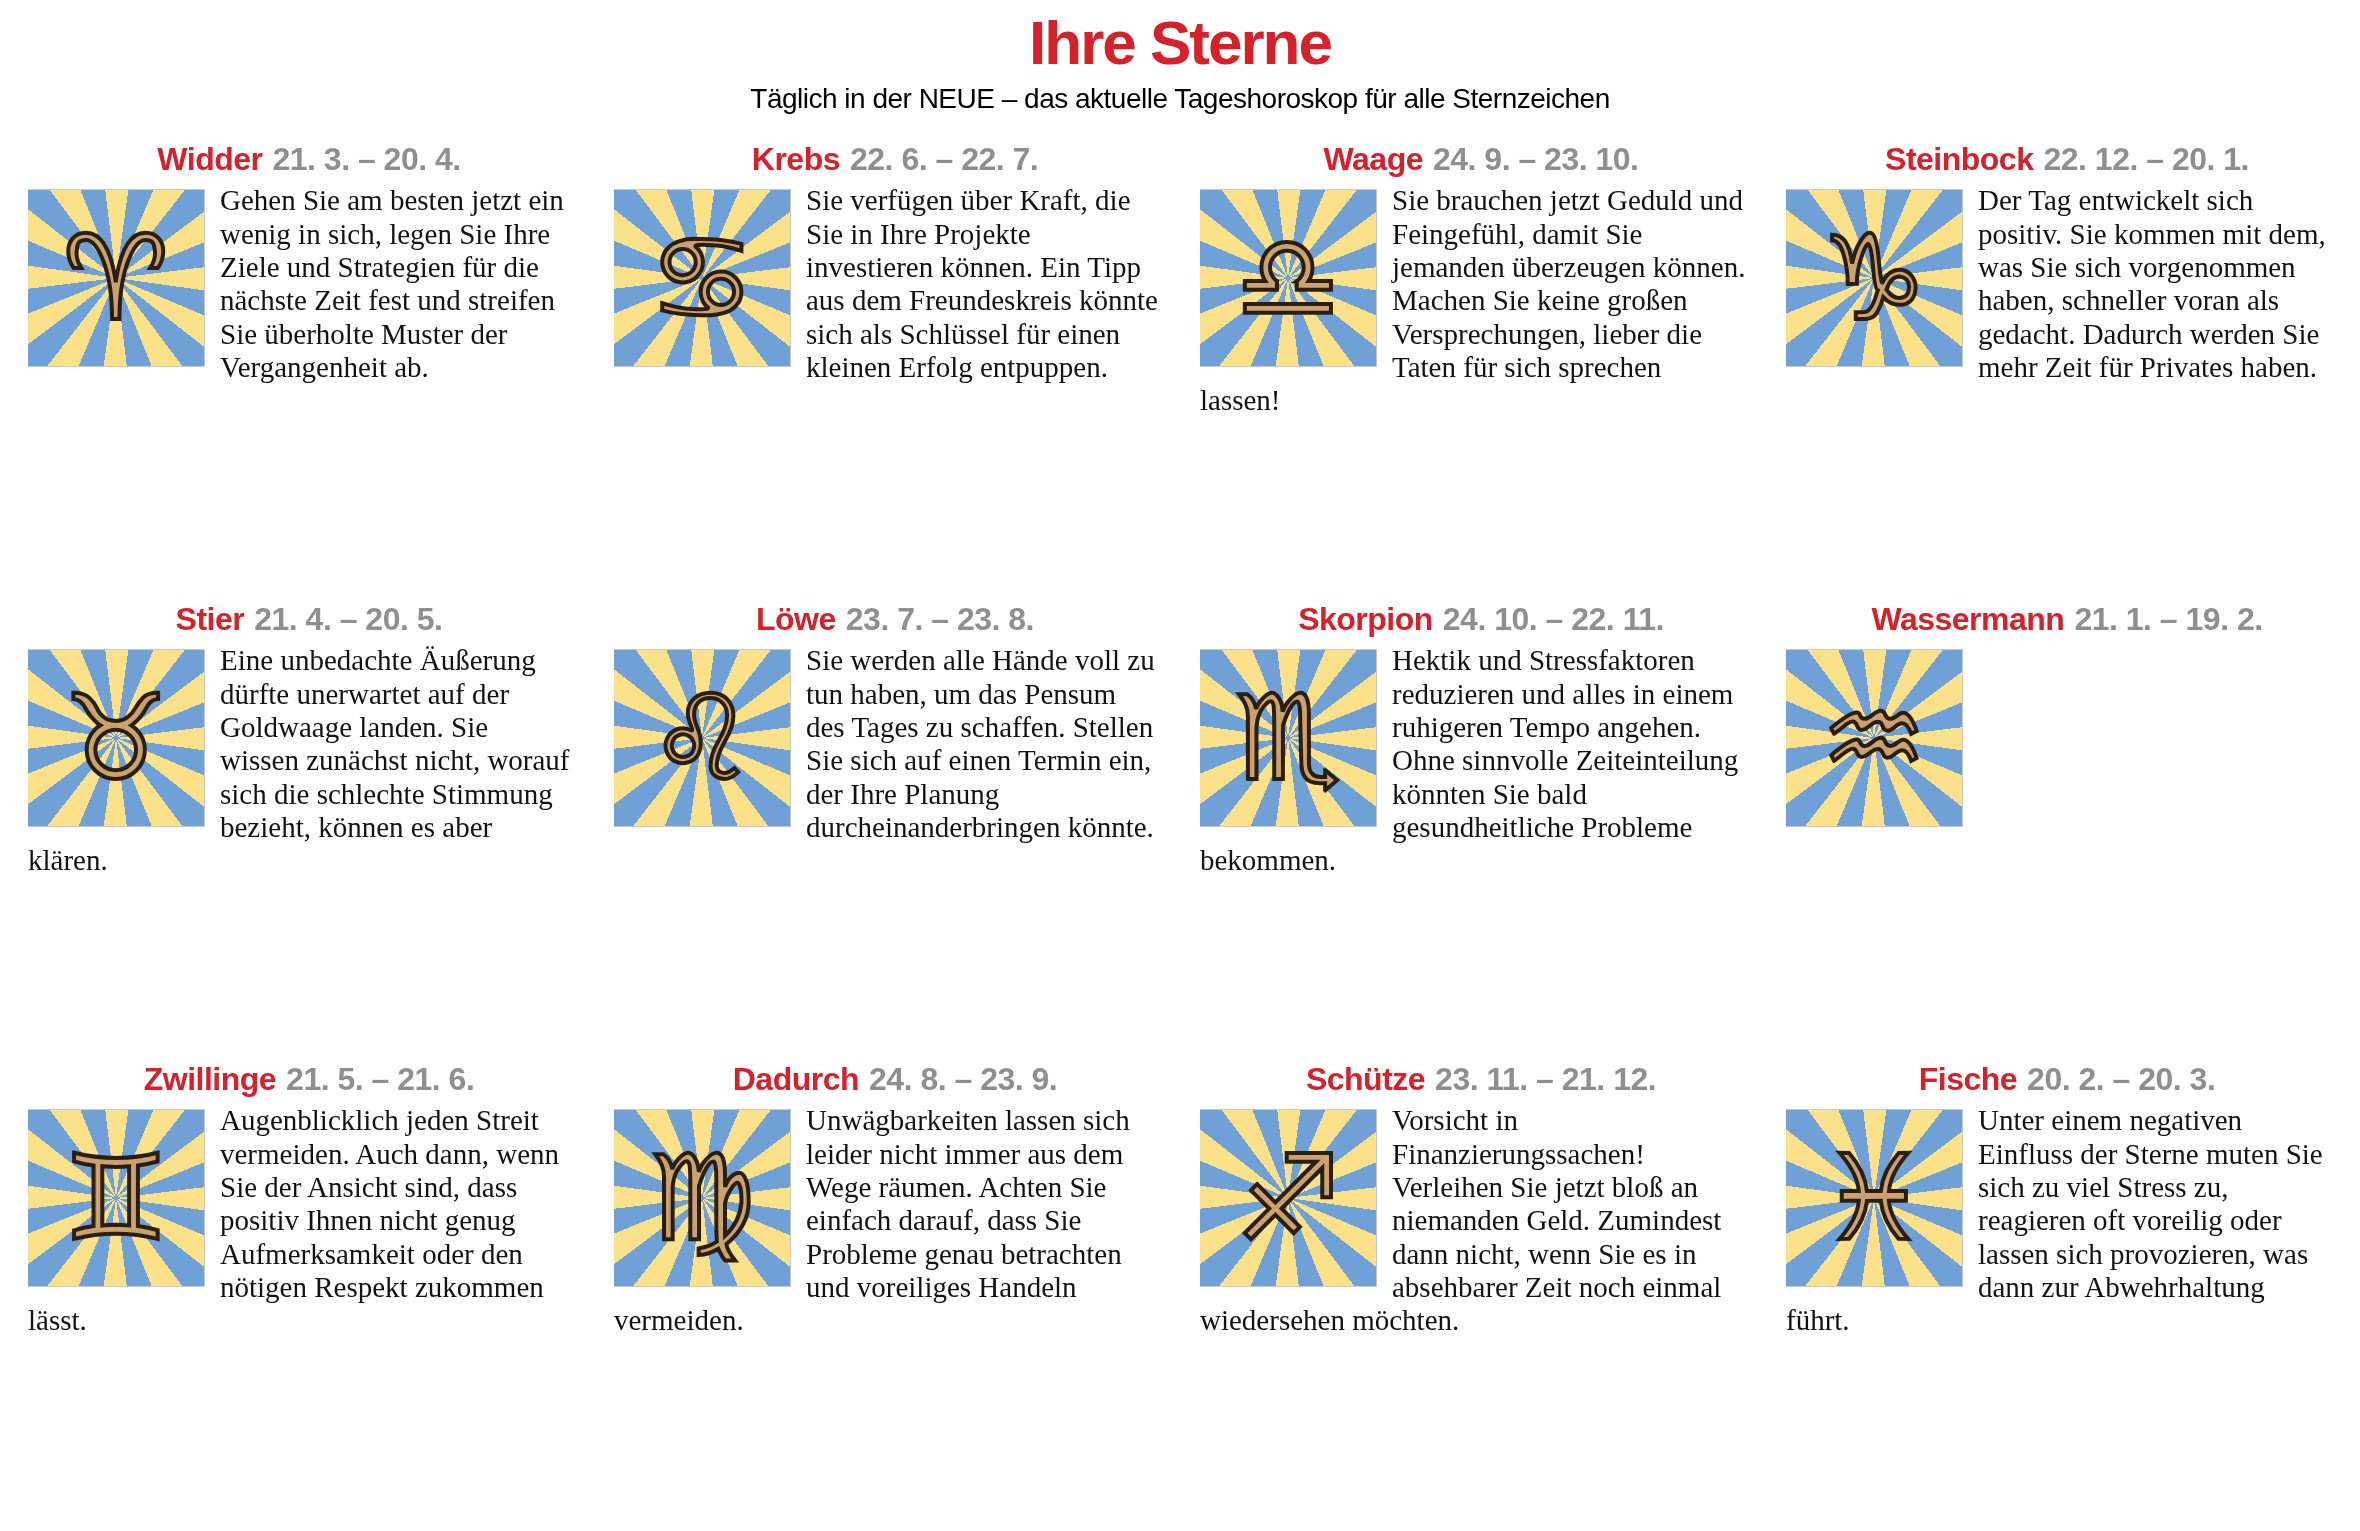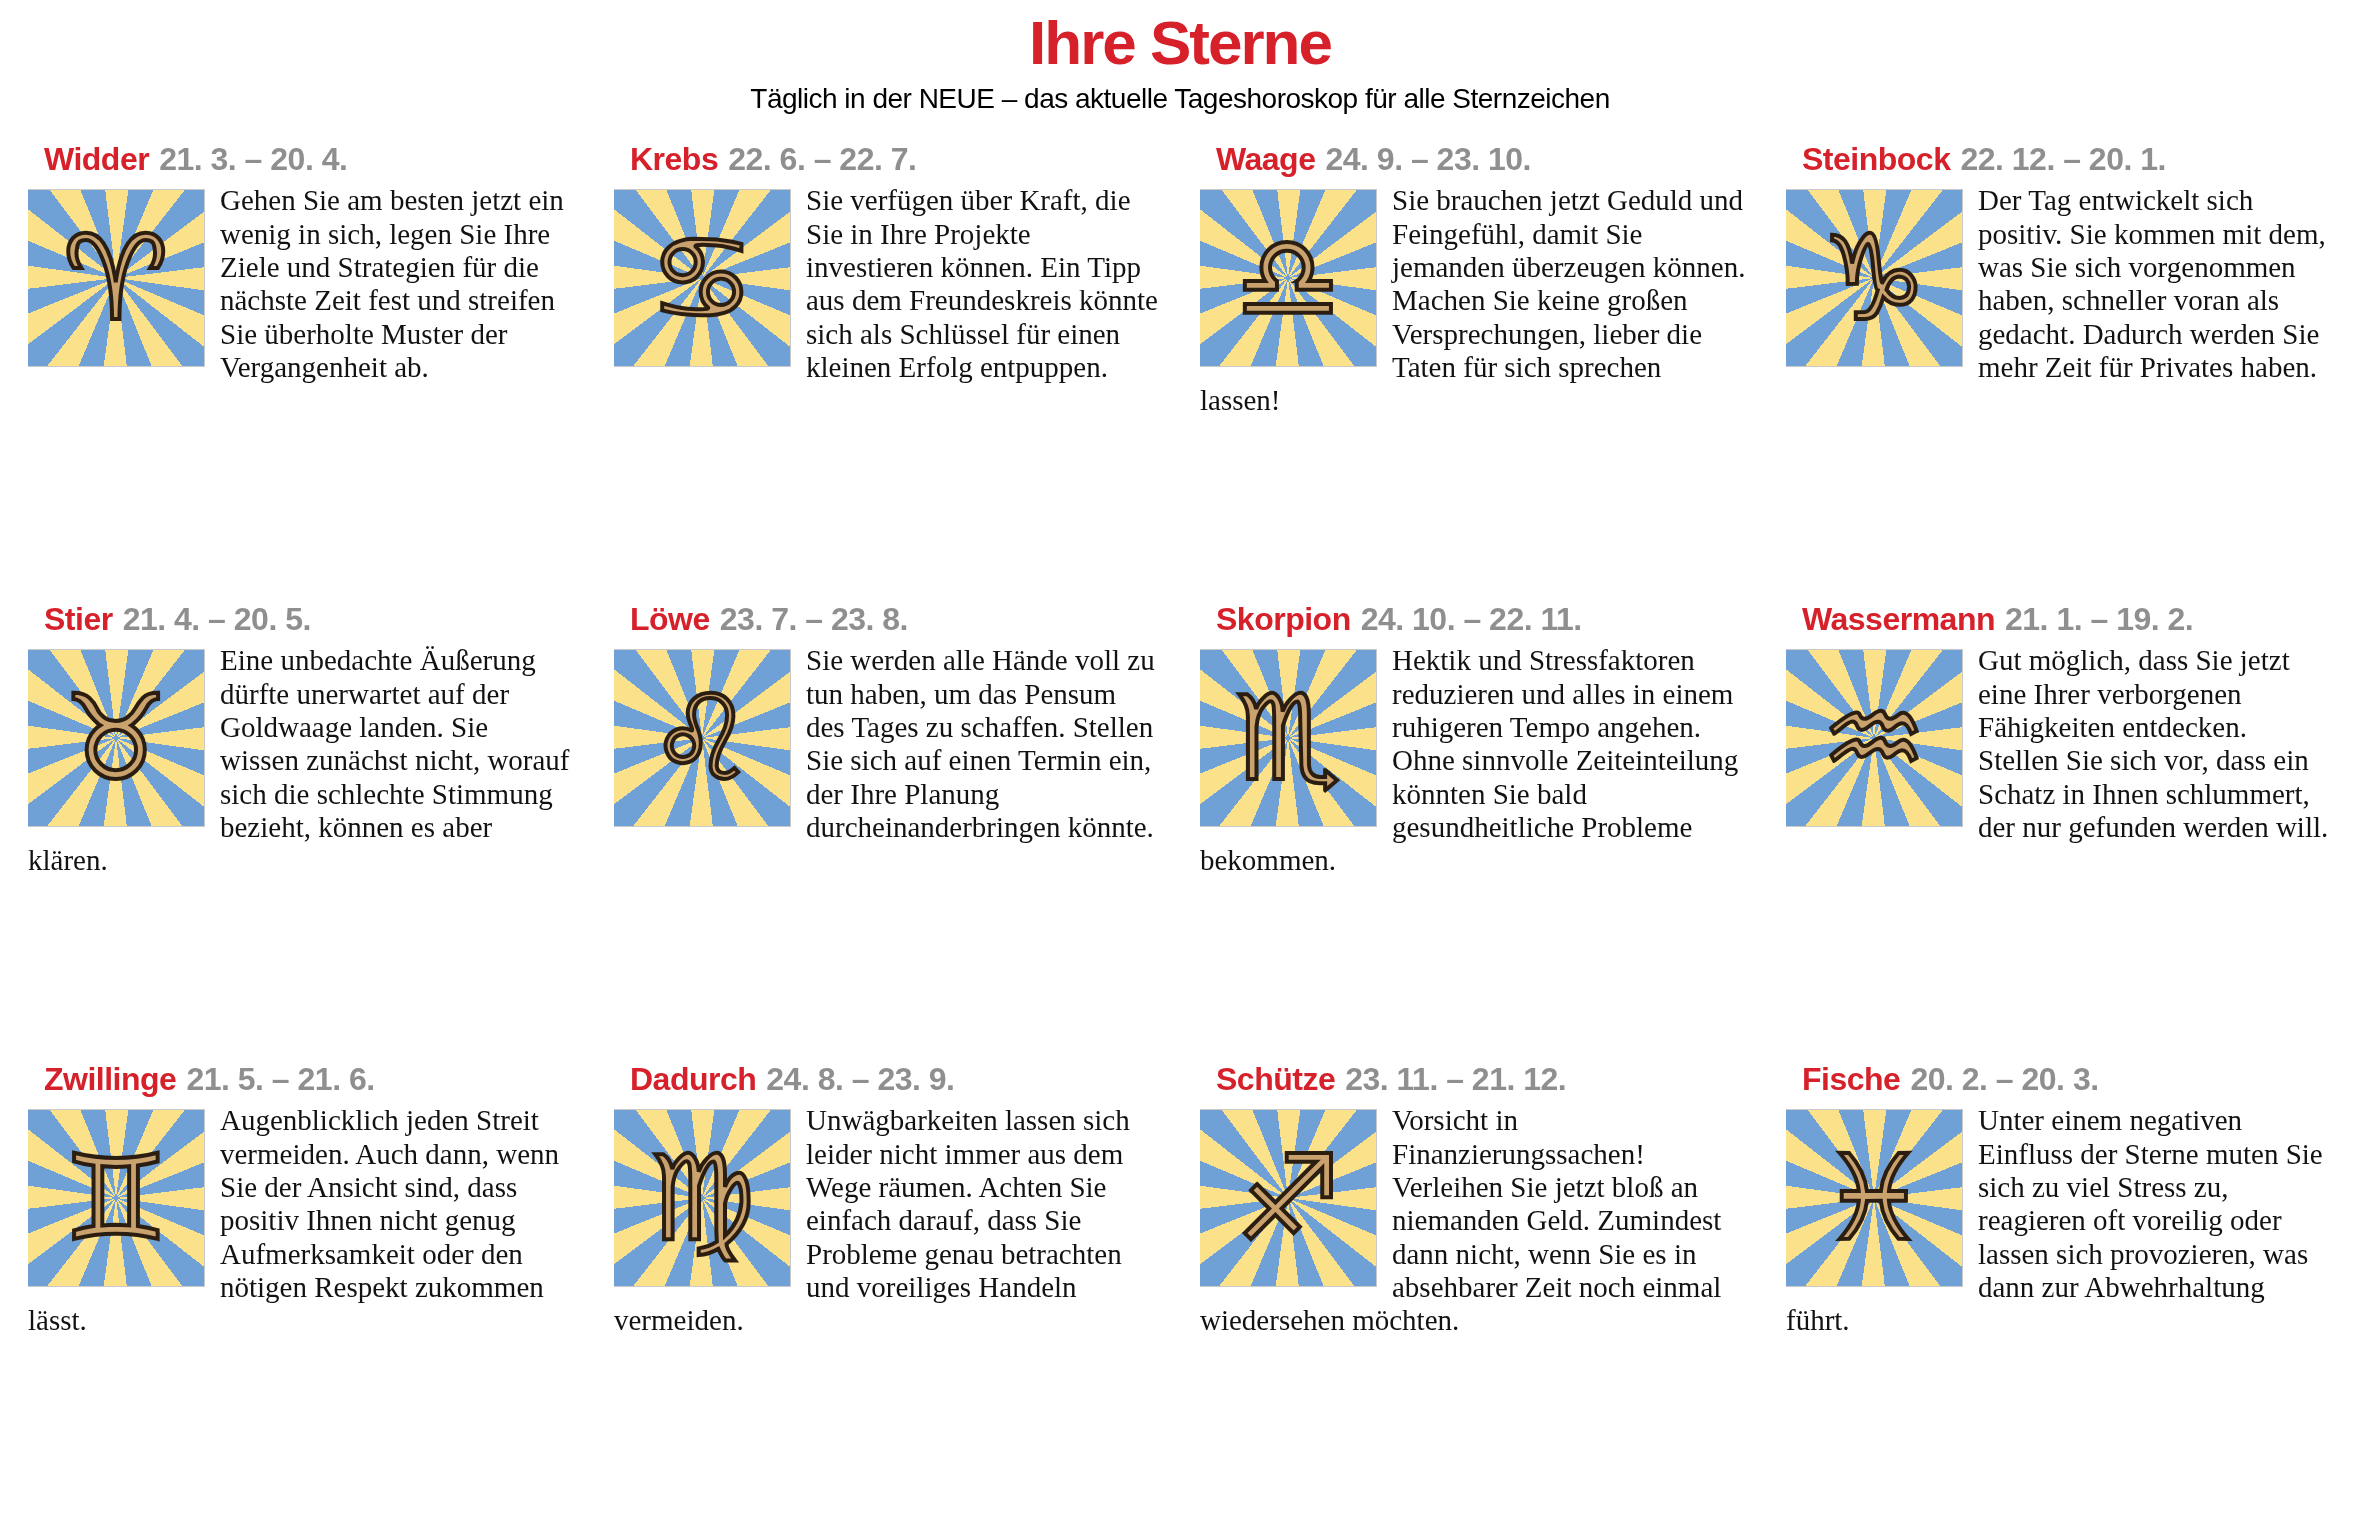--- a/index.html
+++ b/index.html
@@ -21,21 +21,21 @@
     display:grid;
     grid-template-columns:repeat(4,1fr);
     grid-template-rows:repeat(3,460px);
     grid-auto-flow:column;
     column-gap:40px;
     padding:28px 28px 0 28px;
   }
   .sign{ overflow:hidden; }
   .sign-header{
     margin:0 0 8px 16px; font-size:32px; font-weight:bold;
-    letter-spacing:-0.5px; line-height:1.05;
+    letter-spacing:-0.5px; line-height:1.05;text-align:center;
   }
   .sign-name{ color:#d6212b; }
   .sign-dates{ color:#8f8f8f; padding-left:10px; }
   .sign-icon{
     float:left; width:176px; height:176px;
     margin:6px 16px 4px 0;
     background:repeating-conic-gradient(from 8deg at 50% 50%,
       #6fa0d6 0deg 15deg, #fbe18a 15deg 30deg);
     outline:1px solid #c9c9c9;
     display:flex; align-items:center; justify-content:center;
@@ -141,21 +141,20 @@
         <span class="sign-glyph">♑</span>
       </span>
     <p class="sign-text">Der Tag entwickelt sich positiv. Sie kommen mit dem, was Sie sich vorgenommen haben, schneller voran als gedacht. Dadurch werden Sie mehr Zeit für Privates haben.</p>
   </article>
 
   <article class="sign">
     <h2 class="sign-header"><span class="sign-name">Wassermann</span><span class="sign-dates">21. 1. – 19. 2.</span></h2>
     <span class="sign-icon">
         <span class="sign-glyph">♒</span>
       </span>
-    <p class="sign-text">Gut möglich, dass Sie jetzt eine Ihrer verborgenen Fähigkeiten entdecken. Stellen Sie sich vor, dass ein Schatz in Ihnen schlummert, der nur gefunden werden will.</p>
   </article>
 
   <article class="sign">
     <h2 class="sign-header"><span class="sign-name">Fische</span><span class="sign-dates">20. 2. – 20. 3.</span></h2>
     <span class="sign-icon">
         <span class="sign-glyph">♓</span>
       </span>
     <p class="sign-text">Unter einem negativen Einfluss der Sterne muten Sie sich zu viel Stress zu, reagieren oft voreilig oder lassen sich provozieren, was dann zur Abwehrhaltung führt.</p>
   </article>
 

